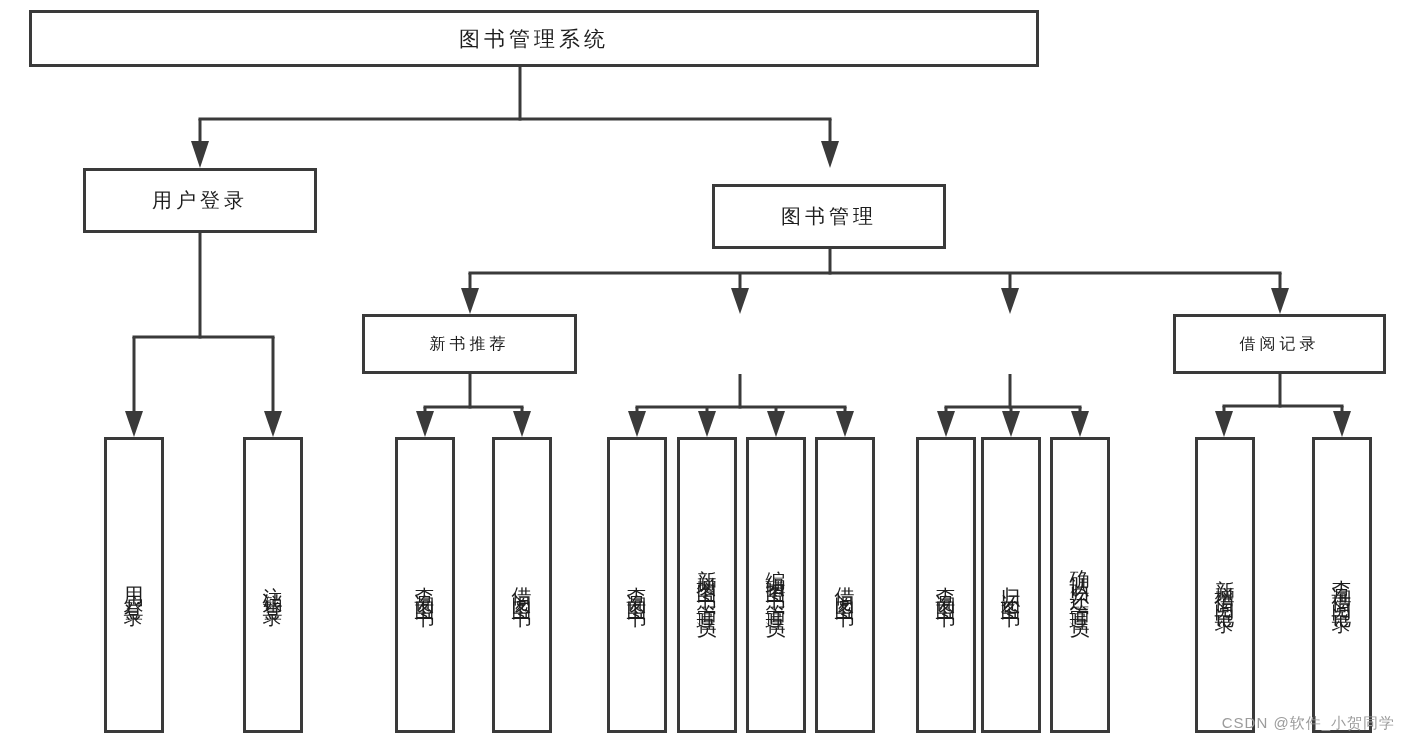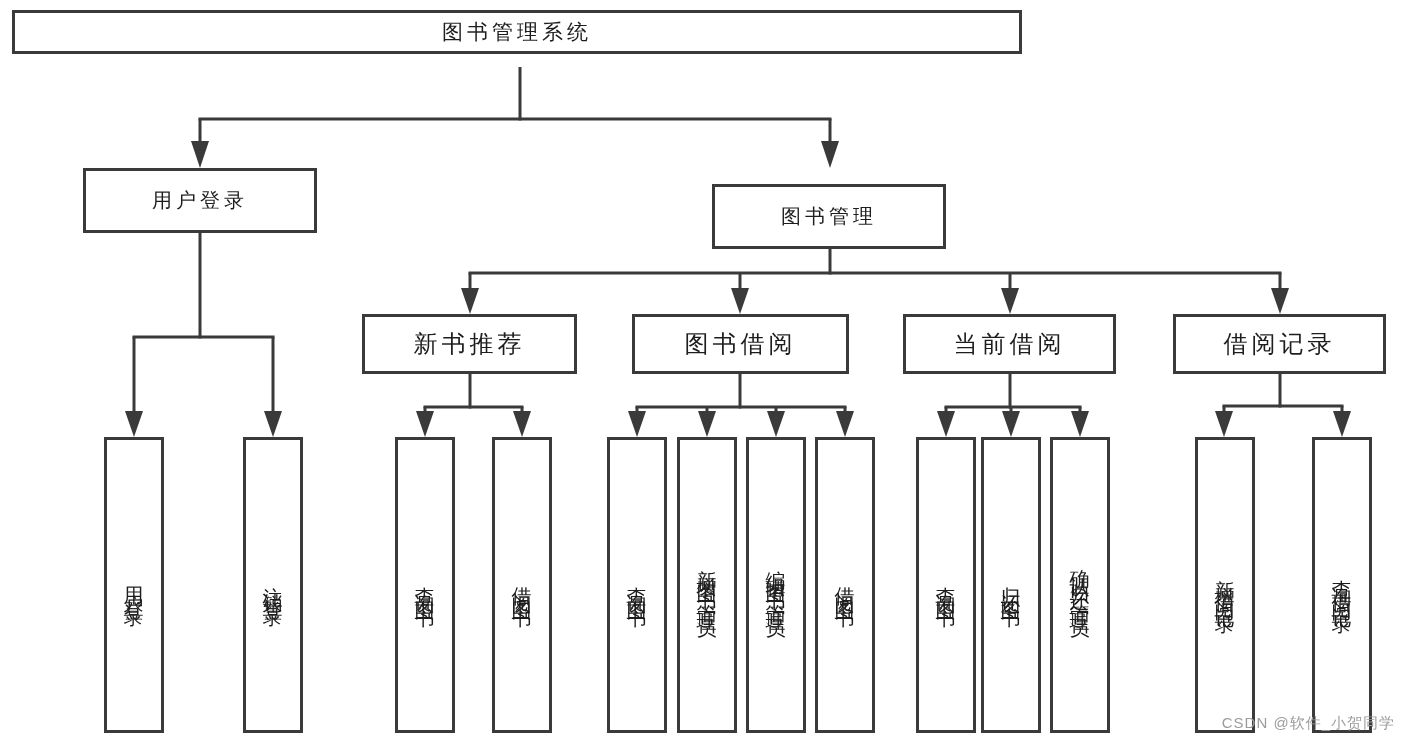--- a/index.html
+++ b/index.html
@@ -19,23 +19,23 @@
   }
   #wires{position:absolute;left:0;top:0;width:1405px;height:747px;}
   .box{
     position:absolute;
     box-sizing:border-box;
     border:3px solid var(--line);
     background:var(--bg);
     display:flex;align-items:center;justify-content:center;
     text-align:center;
   }
-  .root-box{left:12px;top:10px;width:1010px;height:44px;font-size:21px;letter-spacing:4px;}
+  .root-box{left:29px;top:10px;width:1010px;height:57px;font-size:21px;letter-spacing:4px;}
   .l2-box{top:168px;width:234px;height:65px;font-size:20px;letter-spacing:4px;}
-  .l3-box{top:314px;height:60px;font-size:24px;letter-spacing:4px;}
+  .l3-box{top:314px;height:60px;font-size:16px;letter-spacing:4px;}
   .leaf{
     top:437px;width:60px;height:296px;
     font-size:20px;
   }
   .vtext{
     writing-mode:vertical-lr;
     text-orientation:mixed;
     letter-spacing:7px;
     line-height:1;
     white-space:nowrap;
@@ -125,26 +125,20 @@
   <div class="box l2-box" style="left:83px;">
     <span>用户登录</span>
   </div>
   <div class="box l2-box" style="left:712px;margin-top:16px;">
     <span>图书管理</span>
   </div>
 
   <div class="box l3-box" style="left:362px;width:215px;">
     <span>新书推荐</span>
   </div>
-  <div class="box l3-box" style="left:632px;width:217px;">
-    <span>图书借阅</span>
-  </div>
-  <div class="box l3-box" style="left:903px;width:213px;">
-    <span>当前借阅</span>
-  </div>
   <div class="box l3-box" style="left:1173px;width:213px;align-items:center;">
     <span>借阅记录</span>
   </div>
 
   <div class="box leaf" style="left:104px;">
     <span class="vtext">用户登录</span>
   </div>
   <div class="box leaf" style="left:243px;">
     <span class="vtext">注销登录</span>
   </div>

